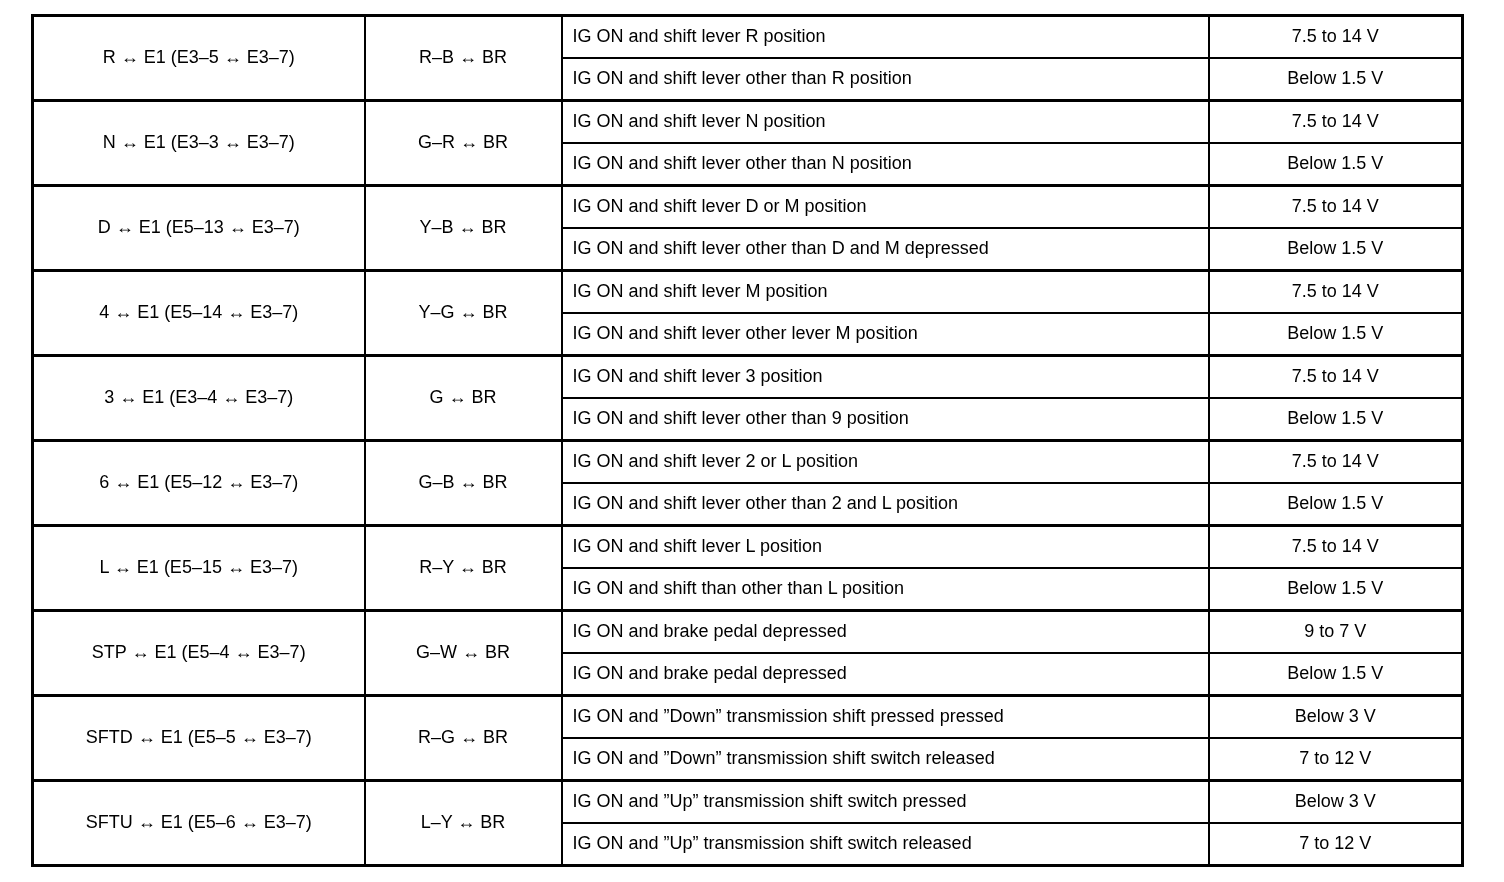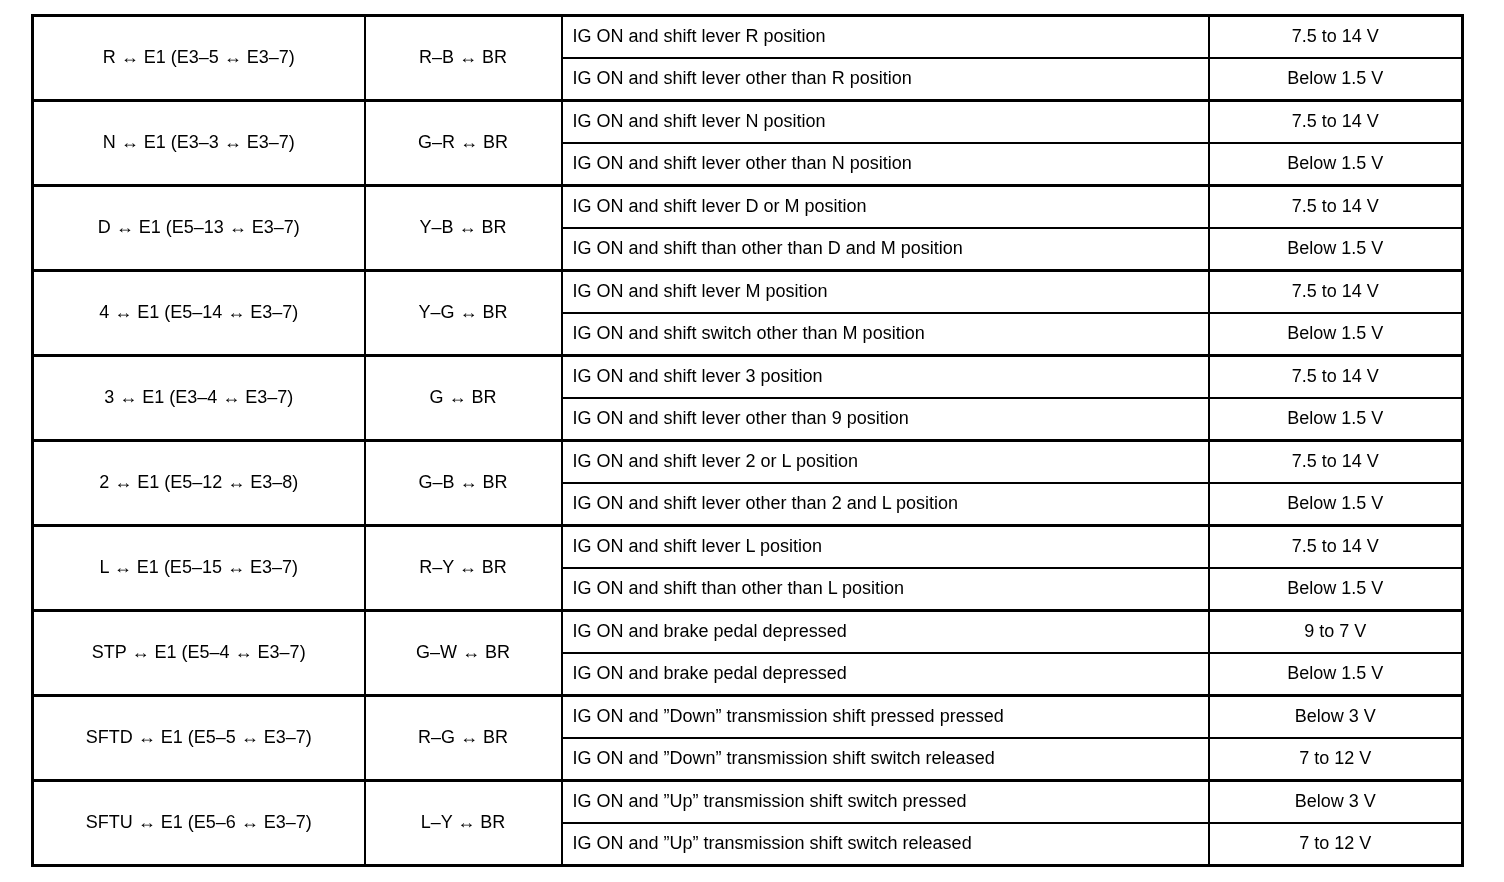--- a/index.html
+++ b/index.html
@@ -75,45 +75,45 @@
           <td class="c-cond">IG ON and shift lever other than N position</td>
           <td class="c-val">Below 1.5 V</td>
         </tr>
         <tr class="row-start">
           <td class="c-term" rowspan="2">D ↔ E1 (E5–13 ↔ E3–7)</td>
           <td class="c-wire" rowspan="2">Y–B ↔ BR</td>
           <td class="c-cond">IG ON and shift lever D or M position</td>
           <td class="c-val">7.5 to 14 V</td>
         </tr>
         <tr>
-          <td class="c-cond">IG ON and shift than other than D and M position</td>
+          <td class="c-cond">IG ON and shift lever other than D and M depressed</td>
           <td class="c-val">Below 1.5 V</td>
         </tr>
         <tr class="row-start">
           <td class="c-term" rowspan="2">4 ↔ E1 (E5–14 ↔ E3–7)</td>
           <td class="c-wire" rowspan="2">Y–G ↔ BR</td>
           <td class="c-cond">IG ON and shift lever M position</td>
           <td class="c-val">7.5 to 14 V</td>
         </tr>
         <tr>
-          <td class="c-cond">IG ON and shift switch other than M position</td>
+          <td class="c-cond">IG ON and shift lever other lever M position</td>
           <td class="c-val">Below 1.5 V</td>
         </tr>
         <tr class="row-start">
           <td class="c-term" rowspan="2">3 ↔ E1 (E3–4 ↔ E3–7)</td>
           <td class="c-wire" rowspan="2">G ↔ BR</td>
           <td class="c-cond">IG ON and shift lever 3 position</td>
           <td class="c-val">7.5 to 14 V</td>
         </tr>
         <tr>
           <td class="c-cond">IG ON and shift lever other than 9 position</td>
           <td class="c-val">Below 1.5 V</td>
         </tr>
         <tr class="row-start">
-          <td class="c-term" rowspan="2">2 ↔ E1 (E5–12 ↔ E3–8)</td>
+          <td class="c-term" rowspan="2">6 ↔ E1 (E5–12 ↔ E3–7)</td>
           <td class="c-wire" rowspan="2">G–B ↔ BR</td>
           <td class="c-cond">IG ON and shift lever 2 or L position</td>
           <td class="c-val">7.5 to 14 V</td>
         </tr>
         <tr>
           <td class="c-cond">IG ON and shift lever other than 2 and L position</td>
           <td class="c-val">Below 1.5 V</td>
         </tr>
         <tr class="row-start">
           <td class="c-term" rowspan="2">L ↔ E1 (E5–15 ↔ E3–7)</td>

